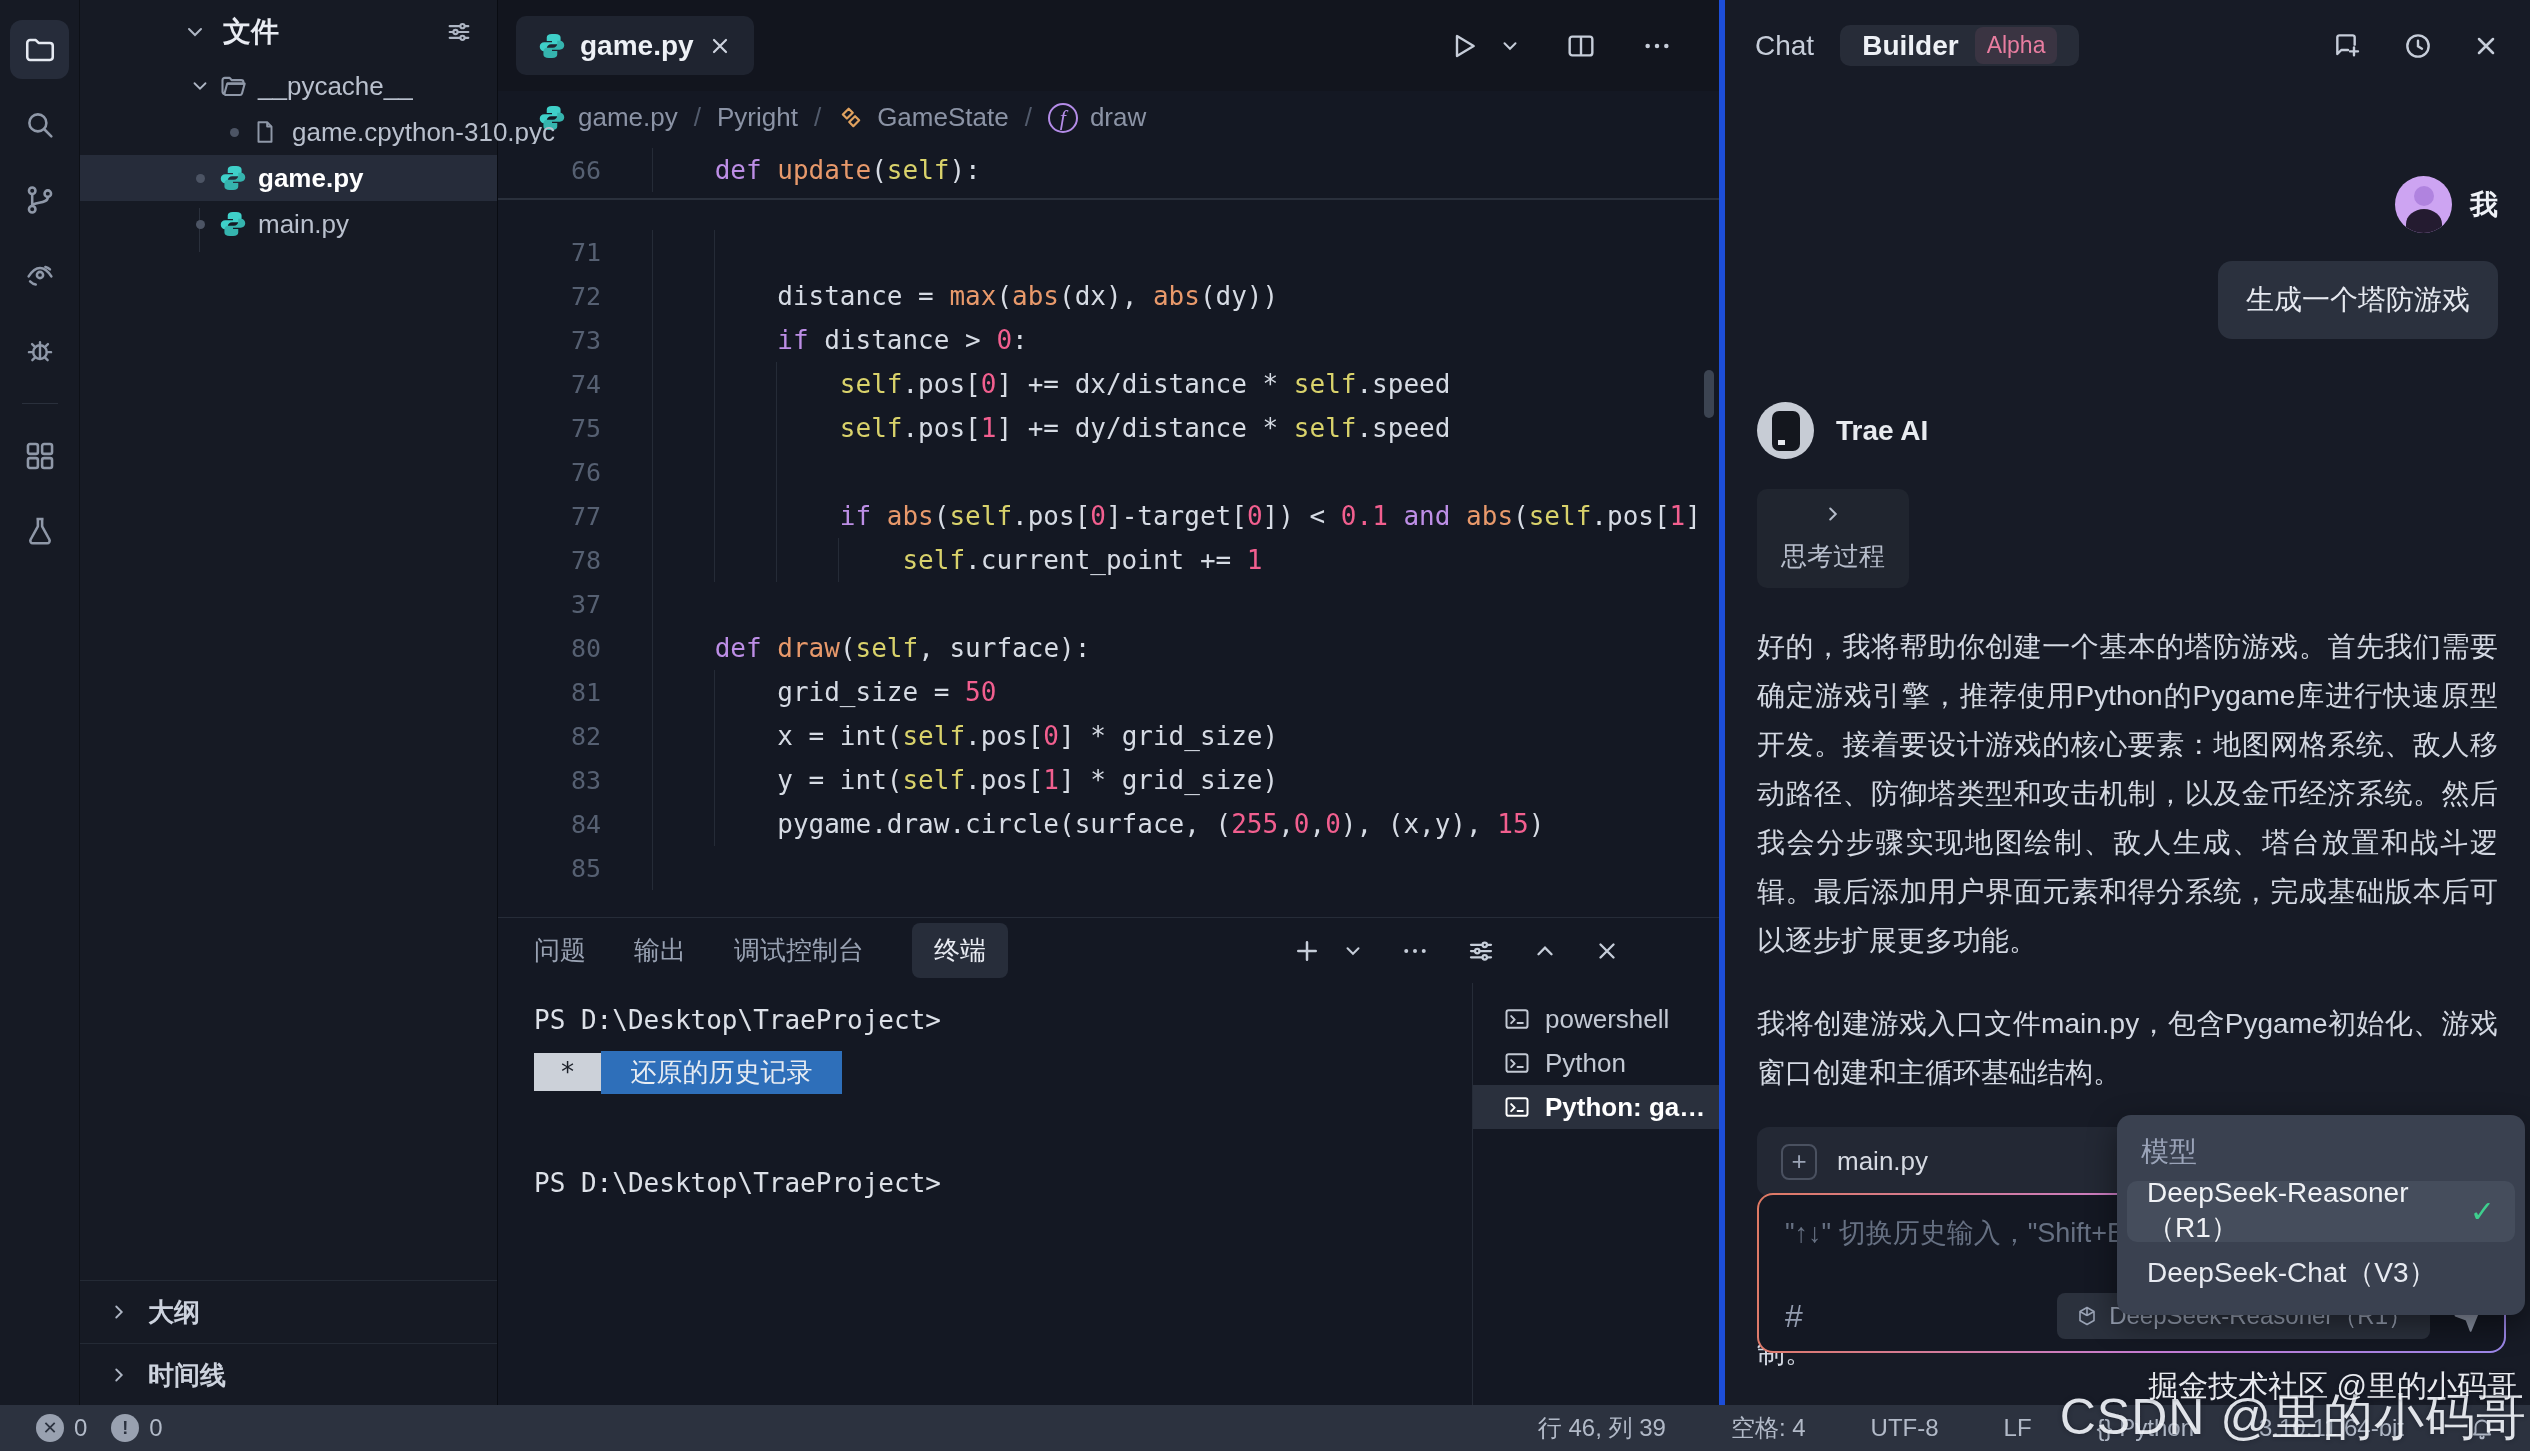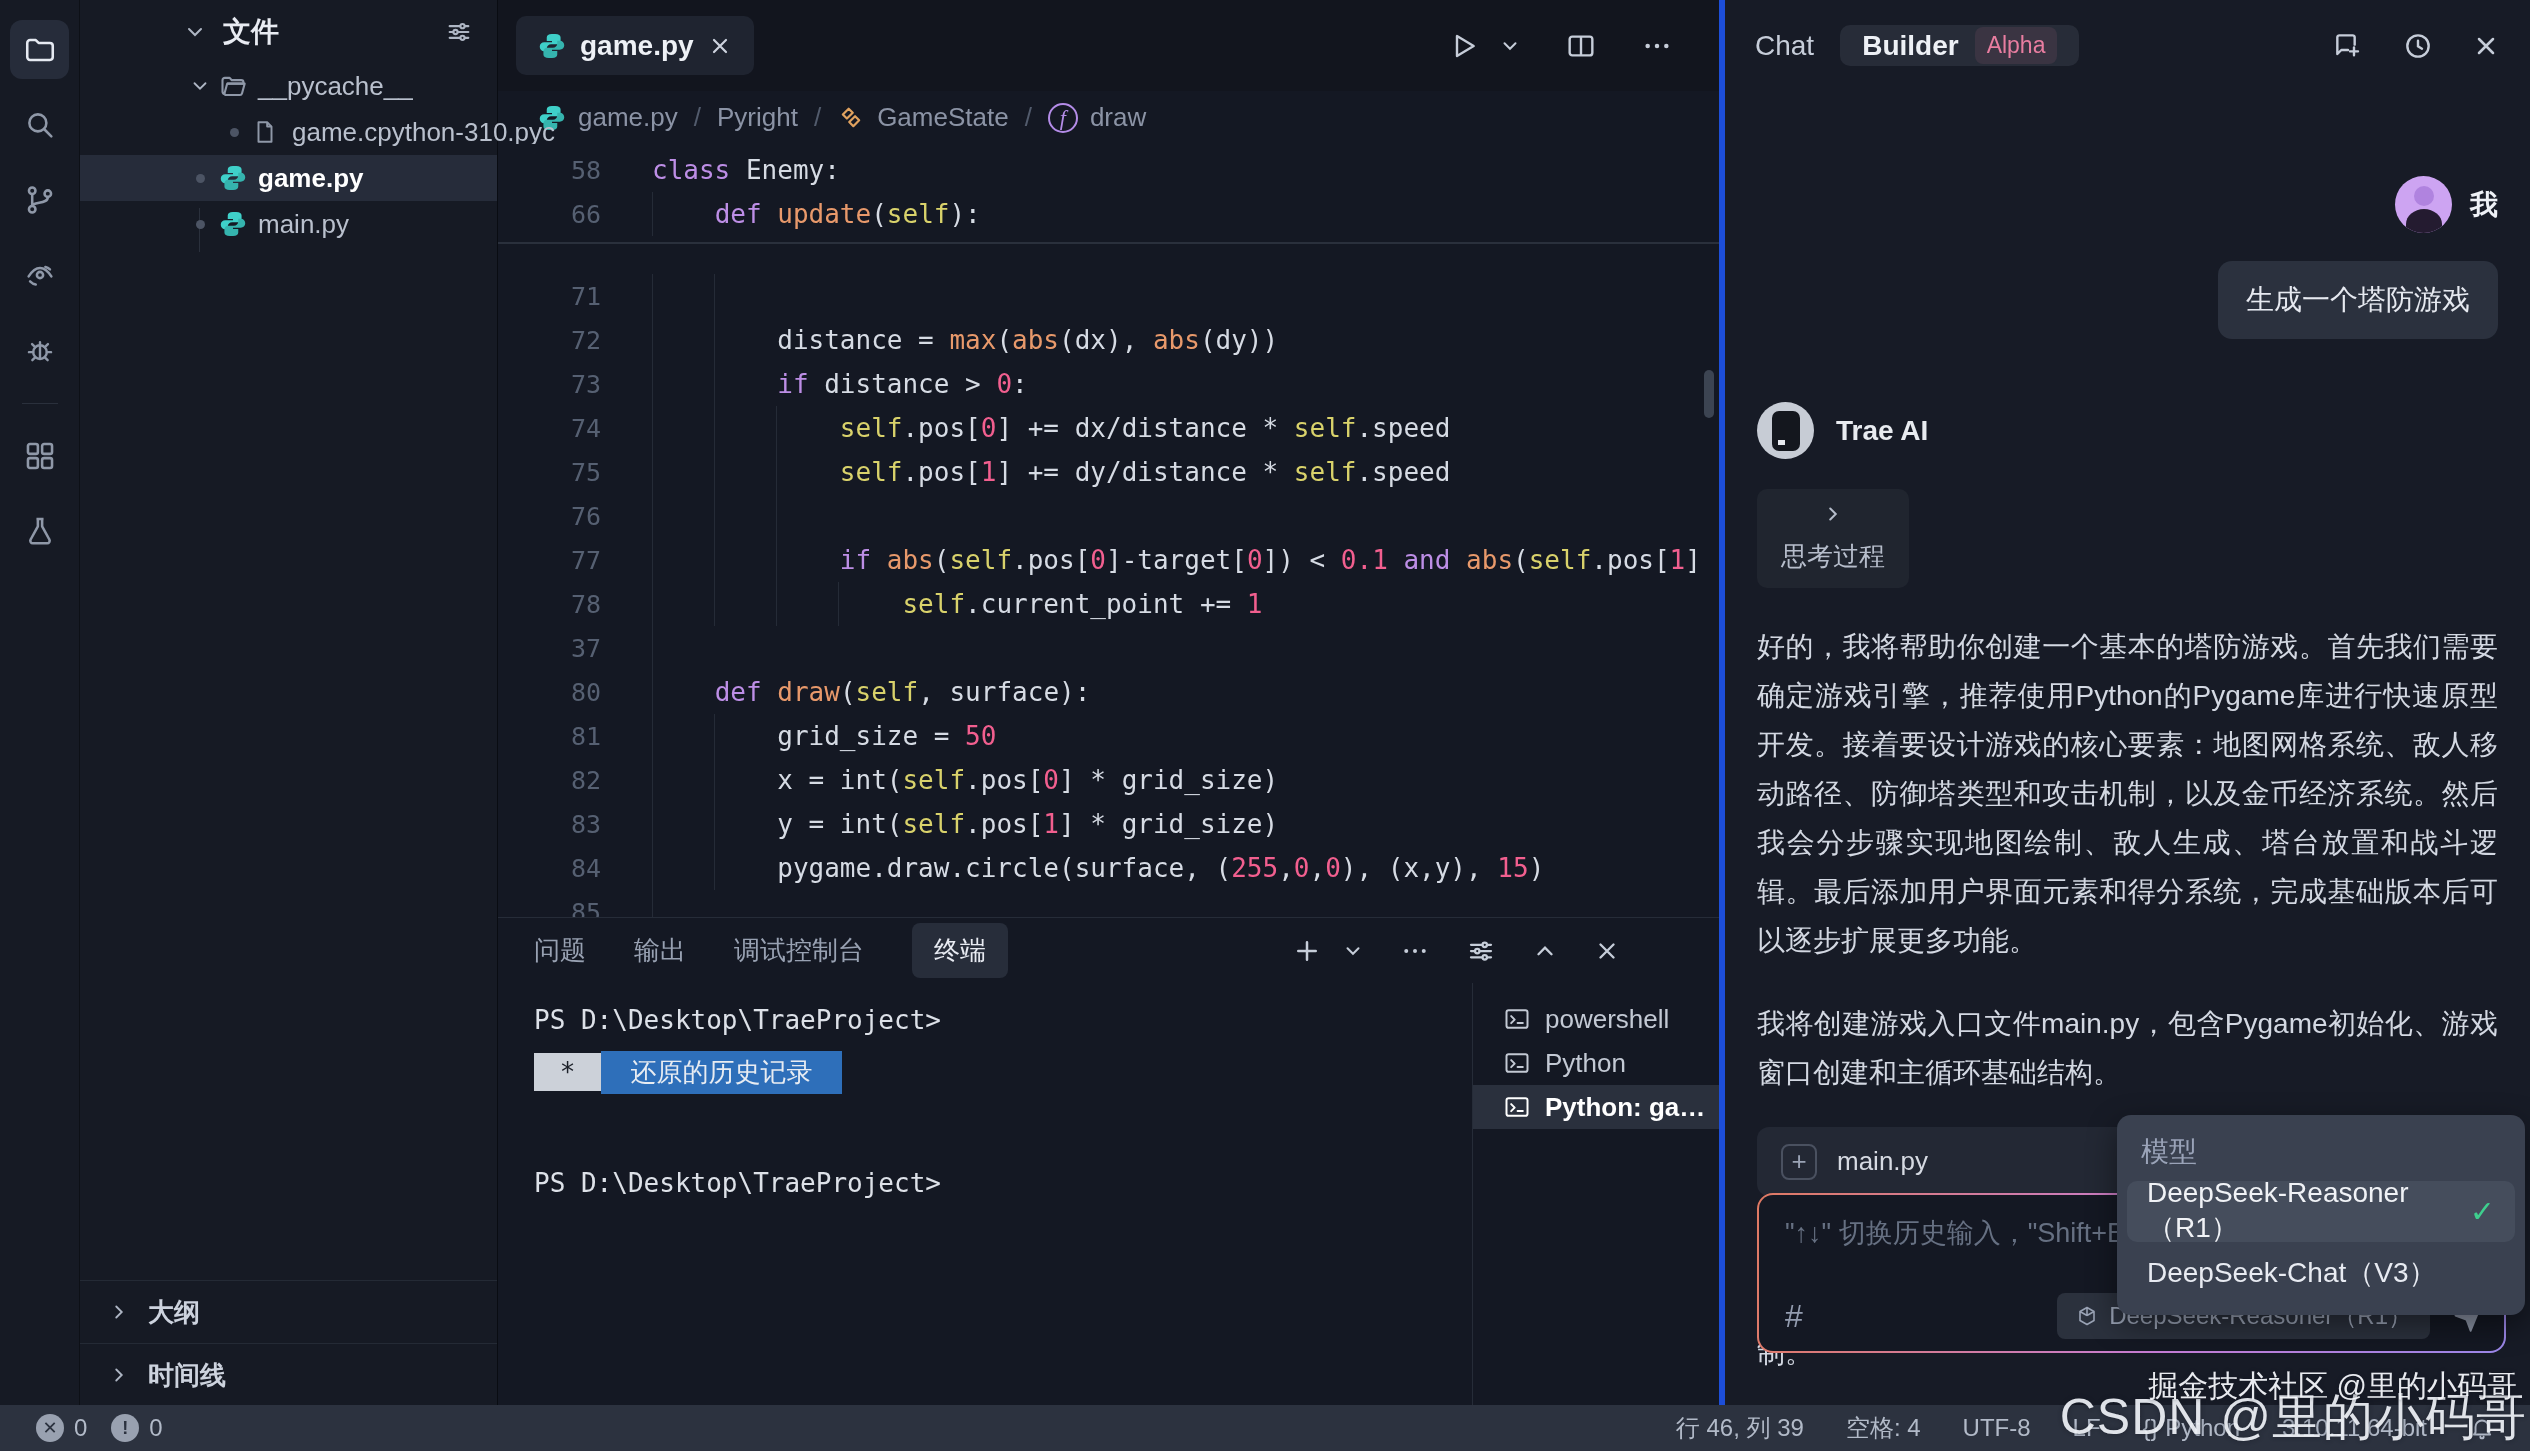--- a/index.html
+++ b/index.html
@@ -115,21 +115,21 @@
   .dropdown { position:absolute; left:392px; top:1115px; width:408px; background:#3a4150; border-radius:14px; box-shadow:0 10px 30px rgba(0,0,0,.45); padding-bottom:12px; z-index:20; }
   .dd-label { padding:18px 24px 10px 24px; font-size:28px; color:#9aa3b8; }
   .dd-option { margin:0 10px; height:61px; display:flex; align-items:center; padding:0 20px; font-size:28px; color:#e8ebf2; border-radius:10px; }
   .dd-option.selected { background:#454d5c; color:#f0f2f6; }
   .dd-check { margin-left:auto; color:#3ecf8e; font-size:30px; }
 
   
   .statusbar { position:absolute; left:0; right:0; bottom:0; height:46px; background:#2c323f; display:flex; align-items:center; padding:0 36px; font-size:24px; color:#b2bac8; z-index:10; }
   .st-left { display:flex; align-items:center; gap:10px; }
   .st-circle { width:28px; height:28px; border-radius:50%; background:#99a1b0; color:#2c323f; font-size:18px; font-weight:bold; display:flex; align-items:center; justify-content:center; }
-  .st-right { margin-left:auto; display:flex; align-items:center; gap:42px; }
+  .st-right { margin-left:auto; display:flex; align-items:center; gap:65px; }
   .st-item { white-space:nowrap; }
 
   
   .wm-big { position:absolute; right:4px; bottom:0px; font-size:50px; color:#eef1f6; opacity:.93; letter-spacing:1px; z-index:60; text-shadow:0 0 5px rgba(20,24,35,.55); }
   .wm-small { position:absolute; right:14px; bottom:44px; font-size:30px; color:#f4f6fa; opacity:.95; z-index:61; text-shadow:0 0 4px rgba(20,24,35,.6); }
 </style>
 </head>
 <body>
 
 <div class="app">
@@ -339,21 +339,20 @@
         <span>GameState</span>
       </span>
       <span class="sep">/</span>
       <span class="bc-item">
         <span class="fmethod">f</span>
         <span>draw</span>
       </span>
     </div>
     <div class="code-area">
       <div class="sticky" id="sticky-lines">
-          <div class="code-row"><span class="ln">58</span><span class="ct"><span class="kw">class</span><span class="tx"> Enemy:</span></span></div>
           <div class="code-row"><span class="ln">66</span><span class="guide" style="left:154px"></span><span class="ct"><span class="tx">    </span><span class="kw">def</span><span class="tx"> </span><span class="fn">update</span><span class="tx">(</span><span class="sf">self</span><span class="tx">):</span></span></div>
         </div>
       <div class="code-body" id="code-lines">
           <div class="code-row"><span class="ln">71</span><span class="guide" style="left:154px"></span><span class="guide" style="left:216px"></span><span class="ct"></span></div>
           <div class="code-row"><span class="ln">72</span><span class="guide" style="left:154px"></span><span class="guide" style="left:216px"></span><span class="ct"><span class="tx">        distance = </span><span class="fn">max</span><span class="tx">(</span><span class="fn">abs</span><span class="tx">(dx), </span><span class="fn">abs</span><span class="tx">(dy))</span></span></div>
           <div class="code-row"><span class="ln">73</span><span class="guide" style="left:154px"></span><span class="guide" style="left:216px"></span><span class="ct"><span class="tx">        </span><span class="kw">if</span><span class="tx"> distance &gt; </span><span class="nm">0</span><span class="tx">:</span></span></div>
           <div class="code-row"><span class="ln">74</span><span class="guide" style="left:154px"></span><span class="guide" style="left:216px"></span><span class="guide" style="left:278px"></span><span class="ct"><span class="tx">            </span><span class="sf">self</span><span class="tx">.pos[</span><span class="nm">0</span><span class="tx">] += dx/distance * </span><span class="sf">self</span><span class="tx">.speed</span></span></div>
           <div class="code-row"><span class="ln">75</span><span class="guide" style="left:154px"></span><span class="guide" style="left:216px"></span><span class="guide" style="left:278px"></span><span class="ct"><span class="tx">            </span><span class="sf">self</span><span class="tx">.pos[</span><span class="nm">1</span><span class="tx">] += dy/distance * </span><span class="sf">self</span><span class="tx">.speed</span></span></div>
           <div class="code-row"><span class="ln">76</span><span class="guide" style="left:154px"></span><span class="guide" style="left:216px"></span><span class="guide" style="left:278px"></span><span class="ct"></span></div>
           <div class="code-row"><span class="ln">77</span><span class="guide" style="left:154px"></span><span class="guide" style="left:216px"></span><span class="guide" style="left:278px"></span><span class="ct"><span class="tx">            </span><span class="kw">if</span><span class="tx"> </span><span class="fn">abs</span><span class="tx">(</span><span class="sf">self</span><span class="tx">.pos[</span><span class="nm">0</span><span class="tx">]-target[</span><span class="nm">0</span><span class="tx">]) &lt; </span><span class="nm">0.1</span><span class="tx"> </span><span class="kw">and</span><span class="tx"> </span><span class="fn">abs</span><span class="tx">(</span><span class="sf">self</span><span class="tx">.pos[</span><span class="nm">1</span><span class="tx">]</span></span></div>

